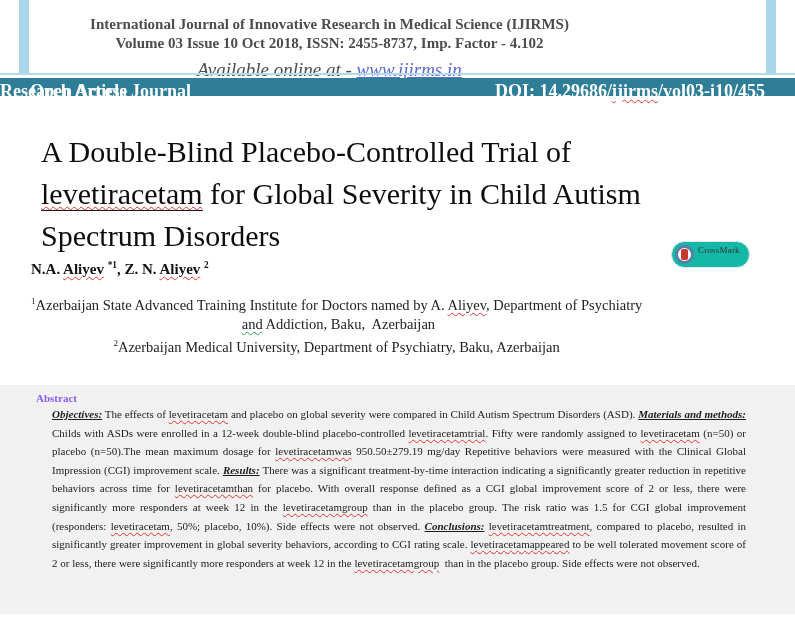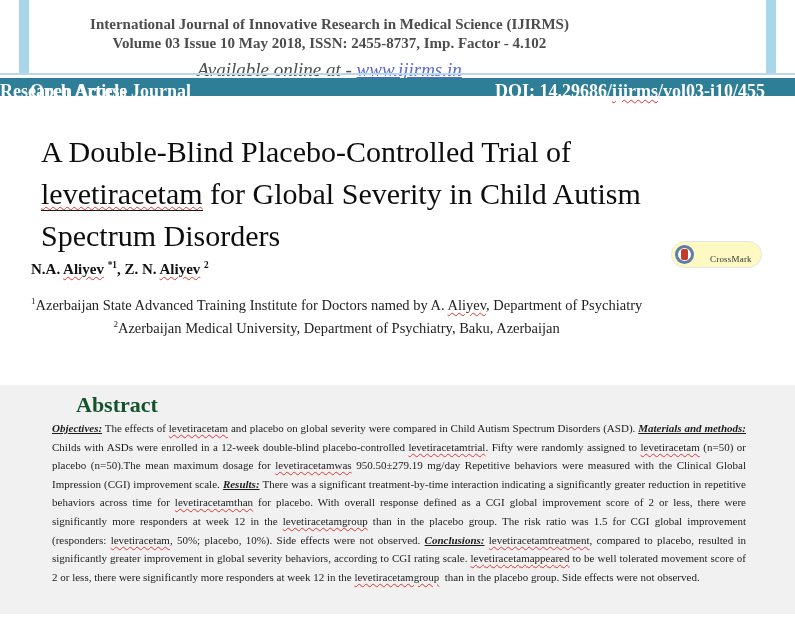--- a/index.html
+++ b/index.html
@@ -21,45 +21,45 @@
   .banner{position:absolute;top:78px;left:0;width:795px;height:18px;background:#2f7e98;color:#ffffff;font-weight:bold;font-size:18px;}
   .banner-left{position:absolute;left:30px;top:3px;}
   .banner-center{position:absolute;left:0;width:795px;text-align:left;top:3px;}
   .banner-right{position:absolute;right:30px;top:3px;}
   
   .article-title{position:absolute;top:122px;left:32px;width:720px;font-size:30px;line-height:42px;color:#0d0d0d;font-weight:normal;margin:9px;}
   .authors{position:absolute;top:260px;left:31px;font-size:15px;font-weight:bold;color:#111;}
   .affiliations{position:absolute;top:292px;left:31px;font-size:14.5px;line-height:19px;color:#222;}
   .aff-line{margin:0;text-align:center;}
   
-  .crossmark{position:absolute;top:241px;left:671px;display:flex;align-items:flex-end;gap:16px;
-    border:1px solid #e6e6e6;border-radius:16px;background:#fef9c3;padding:3px 9px 3px 3px;cursor:pointer;}
+  .crossmark{position:absolute;top:241px;left:671px;display:flex;align-items:flex-start;gap:4px;
+    border:1px solid #e6e6e6;border-radius:16px;background:#14b8a6;padding:3px 9px 3px 3px;cursor:pointer;}
   .cm-circle{width:13px;height:13px;border-radius:50%;background:#ffffff;border:3px solid #5b7fa6;position:relative;display:inline-block;}
   .cm-mark{position:absolute;left:3px;top:1px;width:7px;height:11px;background:#c43b2b;border-radius:2px;}
   .cm-text{font-size:9px;color:#333;letter-spacing:0.2px;}
   
   .abstract-box{position:absolute;top:385px;left:0;width:795px;height:229px;background:#f1f1f1;}
-  .abstract-heading{margin:7px 0 0 76px;font-size:22px;font-weight:bold;color:#14532d;}
+  .abstract-heading{margin:7px 0 0 36px;font-size:11px;font-weight:bold;color:#8b5cf6;}
   .abstract-body{margin:1px 49px 0 52px;text-align:justify;font-size:11px;line-height:18.6px;color:#1c1c1c;}
   
   .seg{white-space:pre-wrap;}
   .sq{text-decoration-line:underline;text-decoration-style:wavy;text-decoration-color:#e3342f;text-decoration-thickness:1px;text-underline-offset:2px;}
   .gsq{text-decoration-line:underline;text-decoration-style:wavy;text-decoration-color:#2e9e4f;text-decoration-thickness:1px;text-underline-offset:2px;}
   .u{border-bottom:1px solid #1a1a1a;}
   .lbl{font-weight:bold;font-style:italic;text-decoration:underline;}
   .sup{vertical-align:super;font-size:0.62em;}
 </style>
 </head>
 <body>
 
 <div class="page">
 
   <div class="journal-header">
     <p class="jh-line1">International Journal of Innovative Research in Medical Science (IJIRMS)</p>
-    <p class="jh-line2">Volume 03 Issue 10 May 2018, ISSN: 2455-8737, Imp. Factor - 4.102</p>
+    <p class="jh-line2">Volume 03 Issue 10 Oct 2018, ISSN: 2455-8737, Imp. Factor - 4.102</p>
     <p class="jh-line3"><span>Available online at - </span><a class="jh-link">www.ijirms.in</a></p>
   </div>
 
   <div class="side-strip strip-left"></div>
   <div class="side-strip strip-right"></div>
   <div class="header-divider"></div>
 
   <div class="banner">
     <span class="banner-left">Open Access Journal</span>
     <span class="banner-center">Research Article</span>
@@ -72,20 +72,21 @@
     <span class="cm-circle">
         <span class="cm-mark"></span>
       </span>
     <span class="cm-text">CrossMark</span>
   </div>
 
   <div class="authors"><span class="seg">N.A. </span><span class="seg sq">Aliyev</span><span class="seg"> </span><span class="seg sup">*1</span><span class="seg">, Z. N. </span><span class="seg sq">Aliyev</span><span class="seg"> </span><span class="seg sup">2</span></div>
 
   <div class="affiliations">
     <p class="aff-line"><span class="seg sup">1</span><span class="seg">Azerbaijan State Advanced Training Institute for Doctors named by A. </span><span class="seg sq">Aliyev</span><span class="seg">, Department of Psychiatry</span></p>
+    <p class="aff-line"><span class="seg"> </span><span class="seg gsq">and</span><span class="seg"> Addiction, Baku,  Azerbaijan</span></p>
     <p class="aff-line"><span class="seg sup">2</span><span class="seg">Azerbaijan Medical University, Department of Psychiatry, Baku, Azerbaijan</span></p>
   </div>
 
   <div class="abstract-box">
     <h2 class="abstract-heading">Abstract</h2>
     <p class="abstract-body"><span class="seg lbl">Objectives:</span><span class="seg"> The effects of </span><span class="seg sq">levetiracetam</span><span class="seg"> and placebo on global severity were compared in Child Autism Spectrum Disorders (ASD). </span><span class="seg lbl">Materials and methods:</span><span class="seg"> Childs with ASDs were enrolled in a 12-week double-blind placebo-controlled </span><span class="seg sq">levetiracetamtrial</span><span class="seg">. Fifty were randomly assigned to </span><span class="seg sq">levetiracetam</span><span class="seg"> (n=50) or placebo (n=50).The mean maximum dosage for </span><span class="seg sq">levetiracetamwas</span><span class="seg"> 950.50±279.19 mg/day Repetitive behaviors were measured with the Clinical Global Impression (CGI) improvement scale. </span><span class="seg lbl">Results:</span><span class="seg"> There was a significant treatment-by-time interaction indicating a significantly greater reduction in repetitive behaviors across time for </span><span class="seg sq">levetiracetamthan</span><span class="seg"> for placebo. With overall response defined as a CGI global improvement score of 2 or less, there were significantly more responders at week 12 in the </span><span class="seg sq">levetiracetamgroup</span><span class="seg"> than in the placebo group. The risk ratio was 1.5 for CGI global improvement (responders: </span><span class="seg sq">levetiracetam</span><span class="seg">, 50%; placebo, 10%). Side effects were not observed. </span><span class="seg lbl">Conclusions:</span><span class="seg"> </span><span class="seg sq">levetiracetamtreatment</span><span class="seg">, compared to placebo, resulted in significantly greater improvement in global severity behaviors, according to CGI rating scale. </span><span class="seg sq">levetiracetamappeared</span><span class="seg"> to be well tolerated movement score of 2 or less, there were significantly more responders at week 12 in the </span><span class="seg sq">levetiracetamgroup</span><span class="seg">  than in the placebo group. Side effects were not observed.</span></p>
 
   </div>
 
 </div>

